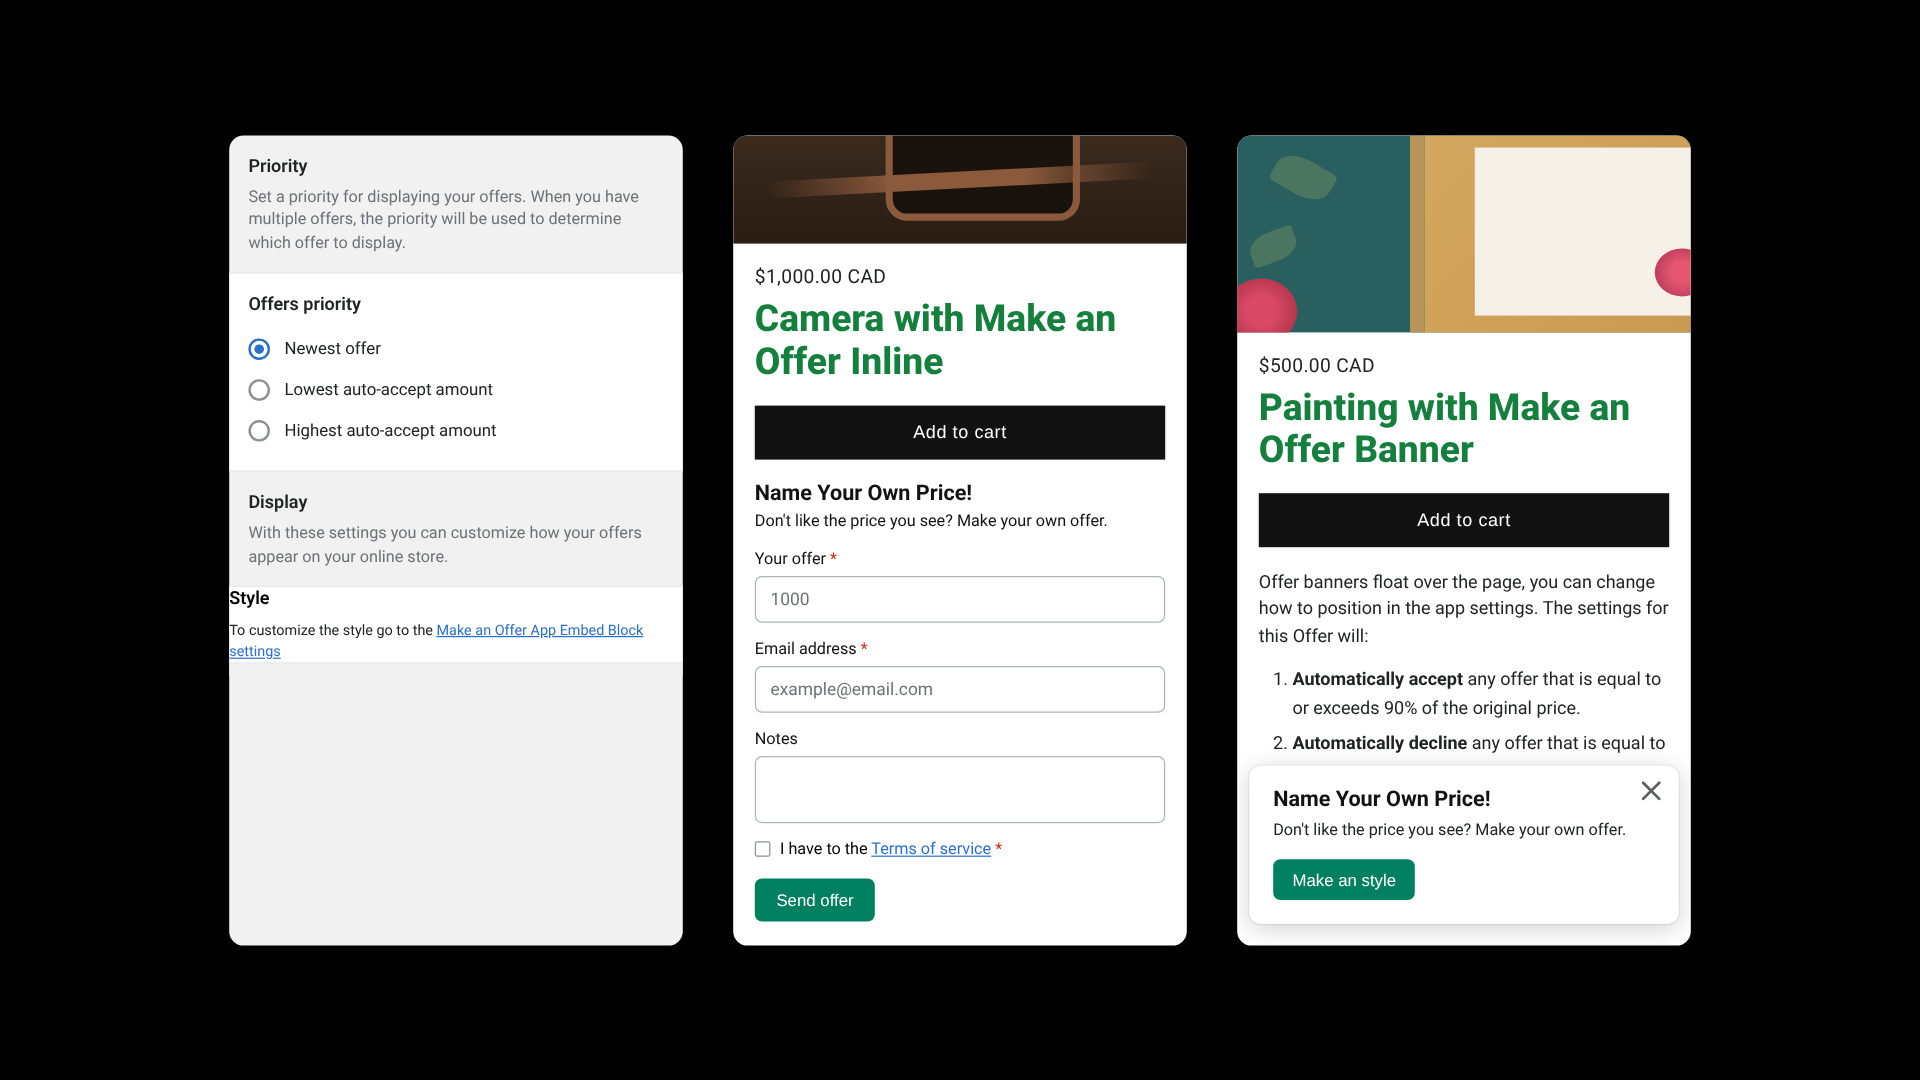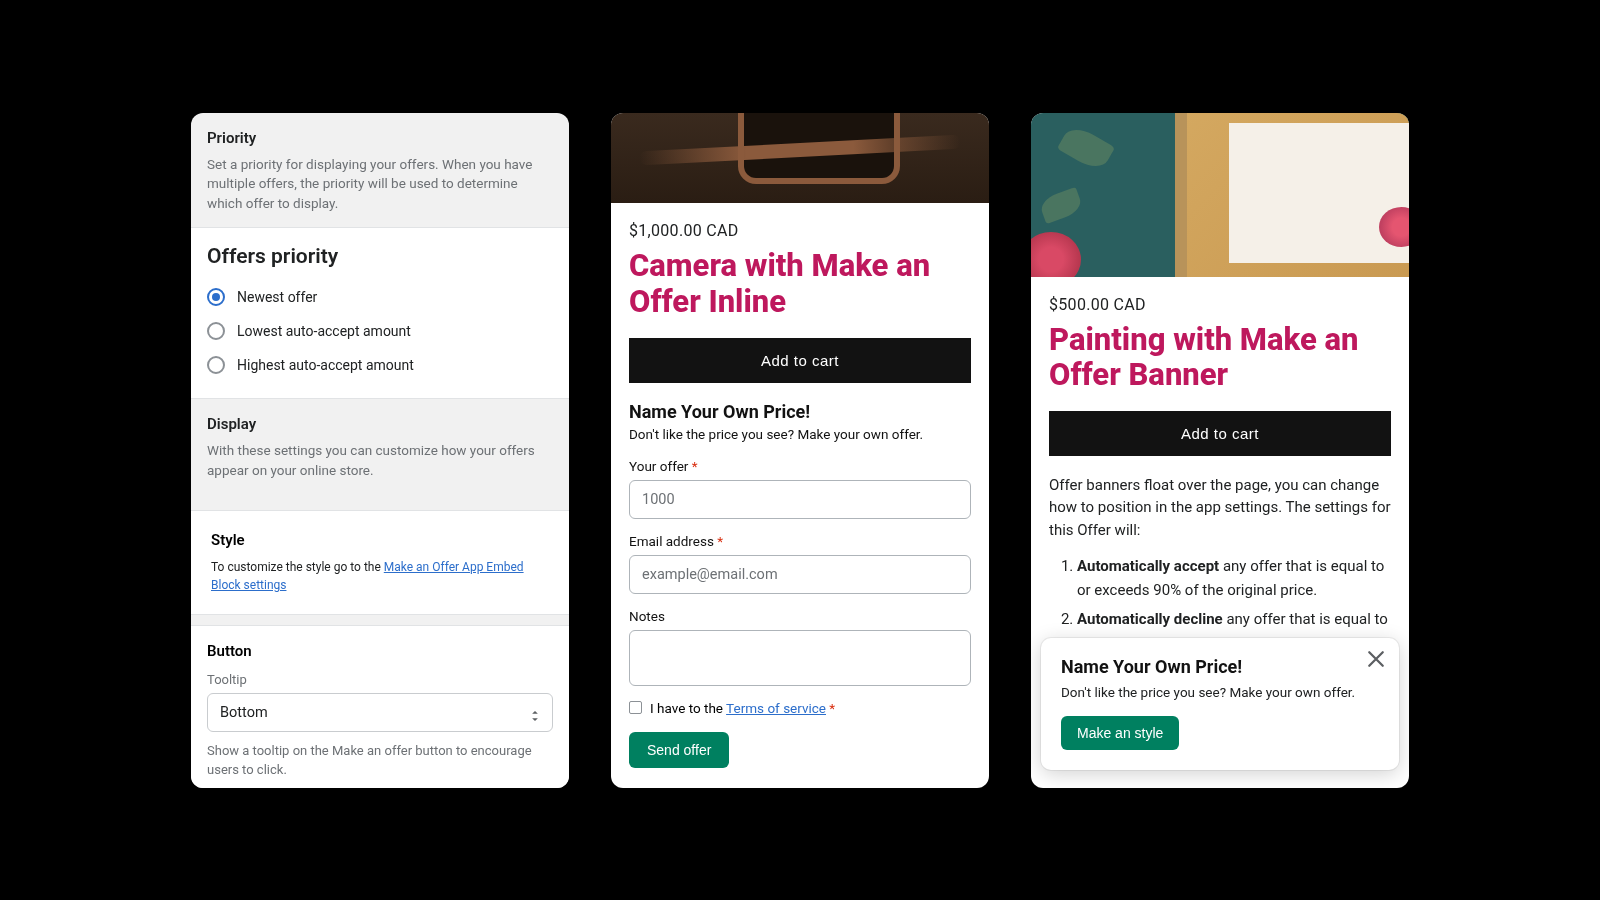--- a/index.html
+++ b/index.html
@@ -20,30 +20,30 @@
     border-radius: 12px;
     overflow: hidden;
     position: relative;
   }
   
   .settings { background: #f1f1f1; overflow-y: hidden; }
   .section-hdr { padding: 16px 16px 14px 16px; }
   .section-hdr h3 { font-size: 15px; font-weight: 600; color: #202223; margin-bottom: 8px; }
   .section-hdr p { font-size: 13.5px; color: #6d7175; line-height: 1.45; }
   .white-block { background: #fff; padding: 16px; border-top: 1px solid #e1e3e5; border-bottom: 1px solid #e1e3e5; }
-  .white-block h4 { font-size: 21px; font-weight: 600; color: #202223; margin-bottom: 12px; }
+  .white-block h4 { font-size: 15px; font-weight: 600; color: #202223; margin-bottom: 12px; }
   .radio-row { display: flex; align-items: center; gap: 12px; padding: 8px 0; }
   .radio {
     width: 18px; height: 18px; border: 2px solid #8c9196; border-radius: 50%;
     display: inline-flex; align-items: center; justify-content: center; flex-shrink: 0;
   }
   .radio.selected { border-color: #2c6ecb; }
   .radio.selected::after { content: ""; width: 8px; height: 8px; background: #2c6ecb; border-radius: 50%; }
   .radio-label { font-size: 14px; color: #202223; }
-  .style-block { background: #fff; padding: 20px; border-top: 1px solid #e1e3e5; border-bottom: 1px solid #e1e3e5; margin-top: 16px; }
+  .style-block { background: #fff; padding: 0; border-top: 1px solid #e1e3e5; border-bottom: 1px solid #e1e3e5; }
   .style-block h4 { font-size: 15px; font-weight: 600; margin-bottom: 10px; }
   .style-block p { font-size: 12px; color: #202223; line-height: 1.45; }
   .link { color: #2c6ecb; text-decoration: underline; cursor: pointer; }
   .gap { height: 10px; background: #f1f1f1; }
   .button-block { background: #fff; padding: 16px; border-top: 1px solid #e1e3e5; }
   .button-block h4 { font-size: 15px; font-weight: 600; margin-bottom: 12px; }
   .form-label { font-size: 13px; color: #6d7175; margin-bottom: 6px; display: block; }
   .select {
     width: 100%; padding: 10px 12px; border: 1px solid #c9cccf; border-radius: 6px;
     font-size: 14.5px; color: #202223; background: #fff; display: flex;
@@ -90,21 +90,21 @@
   }
   .flower { position:absolute; border-radius:50%; }
   .flower.f1 { width:60px; height:55px; background:radial-gradient(circle,#d94965 30%,#b83850 70%); left:-10px; bottom:-10px; }
   .flower.f2 { width:45px; height:40px; background:radial-gradient(circle,#e55570 30%,#c04060 70%); right:-15px; bottom:30px; z-index:3;}
   .leaf { position:absolute; background:#4a7560; border-radius:50% 10% 50% 10%; }
   .leaf.l1 { width:50px; height:30px; left:30px; top:20px; transform:rotate(30deg); }
   .leaf.l2 { width:40px; height:25px; left:10px; top:80px; transform:rotate(-20deg); }
 
   .prod-body { padding: 18px 18px 20px 18px; }
   .price { font-size: 16px; color: #202223; margin-bottom: 8px; letter-spacing: 0.3px;}
-  .prod-title { font-size: 31px; font-weight: 800; line-height: 1.15; color: #be185d; margin-bottom: 18px; }
+  .prod-title { font-size: 31px; font-weight: 800; line-height: 1.15; color: #15803d; margin-bottom: 18px; }
   .prod-title.sm { font-size: 31px; }
   .add-cart {
     width: 100%; padding: 14px; background: #121212; color: #fff; border: none;
     font-size: 15px; letter-spacing: 0.5px; cursor: pointer; margin-bottom: 18px;
   }
   .offer-hdr { font-size: 18px; font-weight: 700; color: #121212; margin-bottom: 4px; }
   .offer-sub { font-size: 13.5px; color: #121212; margin-bottom: 16px; }
   .field-label { font-size: 13.5px; color: #121212; margin-bottom: 6px; display:block; }
   .req { color: #d82c0d; }
   .tf {
@@ -168,34 +168,20 @@
   </div>
   <div class="style-block">
     <h4>Style</h4>
     <p>
       <span>To customize the style go to the </span><a class="link">Make an Offer App Embed Block settings</a>
     </p>
   </div>
 
   <div class="gap"></div>
 
-  <div class="button-block">
-    <h4>Button</h4>
-    <span class="form-label">Tooltip</span>
-    <div class="select">
-      <span>Bottom</span>
-      <span class="select-caret">
-        <svg viewBox="0 0 10 14">
-            <path d="M5 0 L9 4 L1 4 Z M5 14 L1 10 L9 10 Z" fill="currentColor"></path>
-          </svg>
-      </span>
-    </div>
-    <p class="help-text">Show a tooltip on the Make an offer button to encourage users to click.</p>
-    <h4>Text</h4>
-  </div>
 </div>
 
 <div class="card product">
   <div class="prod-img camera"></div>
   <div class="prod-body">
     <div class="price">$1,000.00 CAD</div>
     <h1 class="prod-title">Camera with Make an Offer Inline</h1>
     <button class="add-cart">Add to cart</button>
 
     <div class="offer-hdr">Name Your Own Price!</div>

